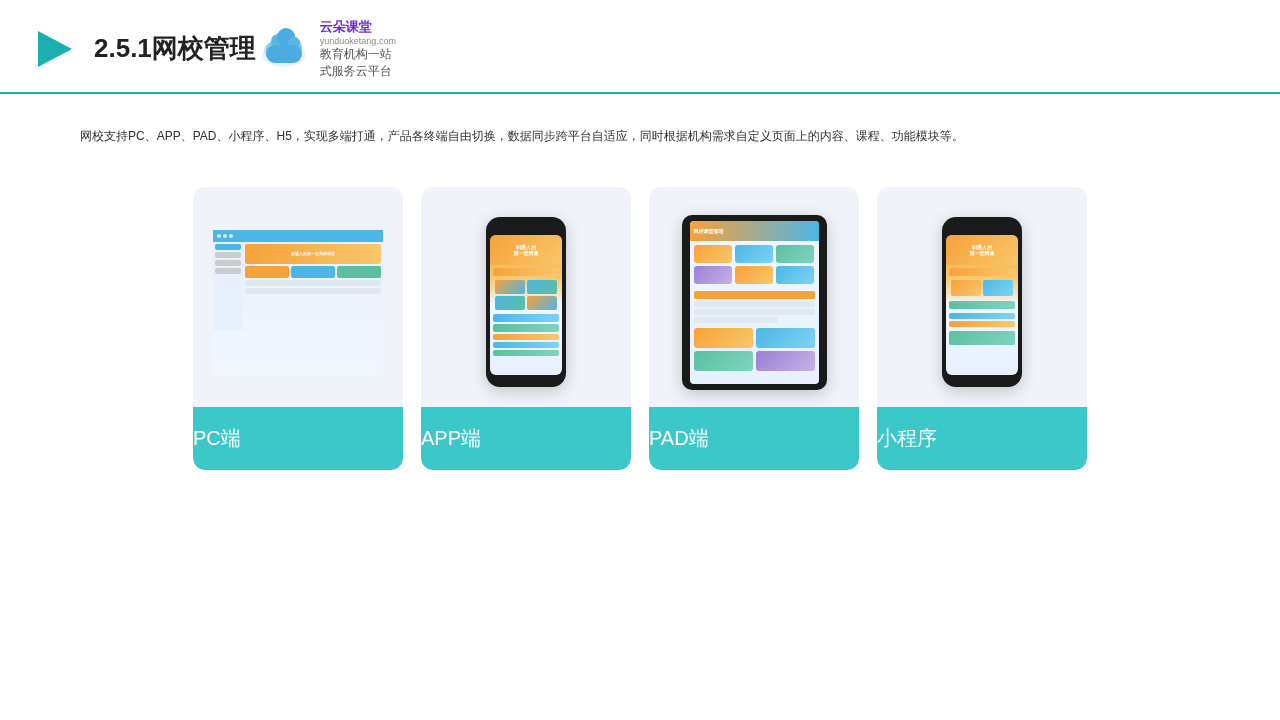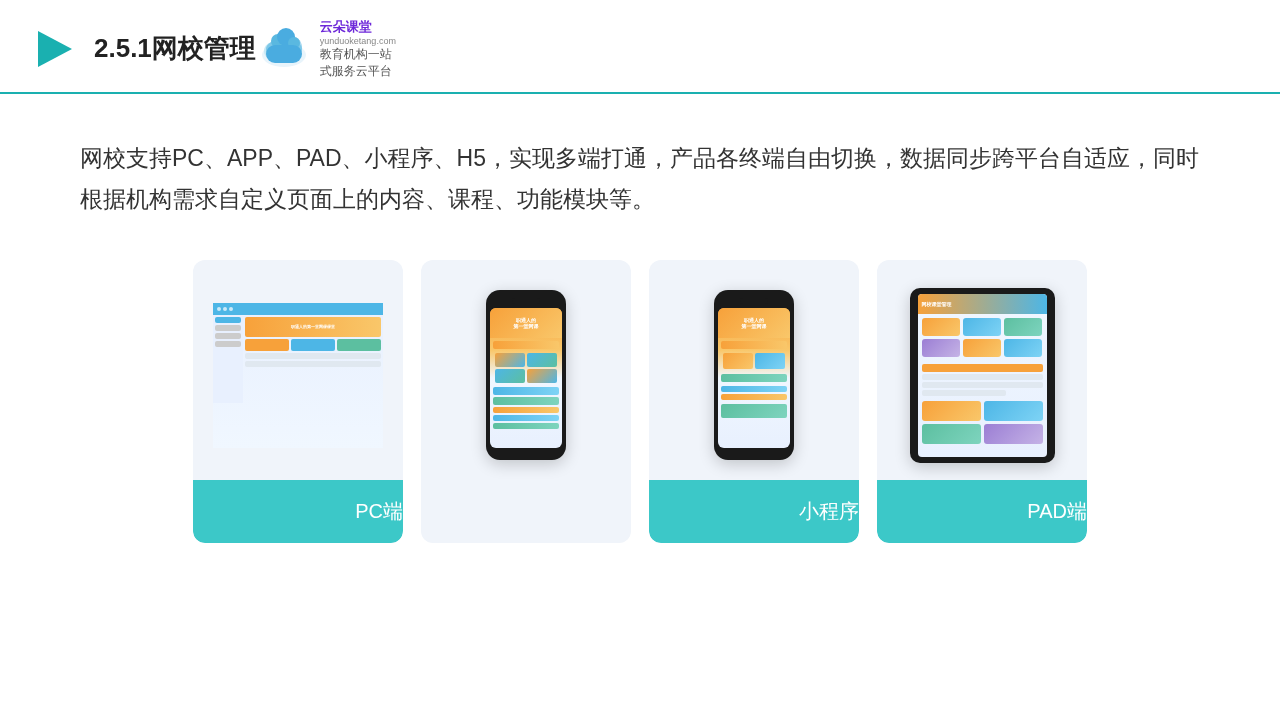--- a/index.html
+++ b/index.html
@@ -28,22 +28,22 @@
       height: 48px;
     }
     .page-title {
       font-size: 26px;
       font-weight: bold;
       color: #222;
     }
 
     
     .description {
-      padding: 44px 80px 20px 80px;
-      font-size: 23px;
+      padding: 32px 80px 20px 80px;
+      font-size: 12px;
       color: #333;
       line-height: 1.8;
     }
 
     
     .cards-container {
       display: flex;
       gap: 18px;
       padding: 20px 60px;
       justify-content: center;
@@ -65,21 +65,21 @@
       display: flex;
       align-items: center;
       justify-content: center;
       padding: 20px 10px 10px;
     }
 
     .card-label {
       width: 100%;
       background: #3cc8c8;
       color: #fff;
-      text-align: right;
+      text-align: left;
       font-size: 20px;
       font-weight: 500;
       padding: 18px 0;
       border-radius: 0 0 12px 12px;
     }
 
     
     .pc-mockup {
       width: 170px;
       height: 145px;
@@ -374,20 +374,54 @@
             </div>
             <div class="phone-row"></div>
             <div class="phone-row phone-row-green"></div>
             <div class="phone-row phone-row-orange" style="height:6px;"></div>
             <div class="phone-row" style="height:6px;"></div>
             <div class="phone-row phone-row-green" style="height:6px;"></div>
           </div>
         </div>
       </div>
     </div>
+    <div class="card-label">APP端</div>
+  </div>
+
+  <div class="card">
+    <div class="card-image-area">
+      <div class="pad-mockup">
+        <div class="pad-screen">
+          <div class="pad-header">
+            <span class="pad-header-text">网校课堂管理</span>
+          </div>
+          <div class="pad-body">
+            <div class="pad-item"></div>
+            <div class="pad-item pad-item-blue"></div>
+            <div class="pad-item pad-item-green"></div>
+            <div class="pad-item pad-item-purple"></div>
+            <div class="pad-item"></div>
+            <div class="pad-item pad-item-blue"></div>
+          </div>
+          <div class="pad-rows">
+            <div class="pad-row-bar" style="background:#f7a13a; height:8px; border-radius:2px;"></div>
+            <div class="pad-row-bar"></div>
+            <div class="pad-row-bar"></div>
+            <div class="pad-row-bar" style="width:70%;"></div>
+          </div>
+          <div style="padding:2px 4px; display:grid; grid-template-columns:1fr 1fr; gap:3px;">
+            <div style="height:20px; background:linear-gradient(135deg,#f7a13a,#f9c76a); border-radius:3px;"></div>
+            <div style="height:20px; background:linear-gradient(135deg,#4db6e6,#7ed3f5); border-radius:3px;"></div>
+            <div style="height:20px; background:linear-gradient(135deg,#5cbfa0,#7ed4be); border-radius:3px;"></div>
+            <div style="height:20px; background:linear-gradient(135deg,#9b7ed4,#c5b3e6); border-radius:3px;"></div>
+          </div>
+        </div>
+      </div>
+    </div>
+    <div class="card-label">PAD端</div>
   </div>
 
   <div class="card">
     <div class="card-image-area">
       <div class="phone-mockup">
         <div class="phone-notch"></div>
         <div class="phone-screen">
           <div class="phone-screen-header">
             <div class="phone-screen-header-text">职通人的<br>第一堂网课</div>
           </div>
@@ -401,47 +435,14 @@
             <div class="phone-row" style="height:6px; margin-top:2px;"></div>
             <div class="phone-row phone-row-orange" style="height:6px;"></div>
             <div style="padding:2px; background:linear-gradient(135deg,#5cbfa0,#7ed4be); border-radius:2px; height:14px; margin-top:2px;"></div>
           </div>
         </div>
       </div>
     </div>
     <div class="card-label">小程序</div>
   </div>
 
-  <div class="card">
-    <div class="card-image-area">
-      <div class="pad-mockup">
-        <div class="pad-screen">
-          <div class="pad-header">
-            <span class="pad-header-text">网校课堂管理</span>
-          </div>
-          <div class="pad-body">
-            <div class="pad-item"></div>
-            <div class="pad-item pad-item-blue"></div>
-            <div class="pad-item pad-item-green"></div>
-            <div class="pad-item pad-item-purple"></div>
-            <div class="pad-item"></div>
-            <div class="pad-item pad-item-blue"></div>
-          </div>
-          <div class="pad-rows">
-            <div class="pad-row-bar" style="background:#f7a13a; height:8px; border-radius:2px;"></div>
-            <div class="pad-row-bar"></div>
-            <div class="pad-row-bar"></div>
-            <div class="pad-row-bar" style="width:70%;"></div>
-          </div>
-          <div style="padding:2px 4px; display:grid; grid-template-columns:1fr 1fr; gap:3px;">
-            <div style="height:20px; background:linear-gradient(135deg,#f7a13a,#f9c76a); border-radius:3px;"></div>
-            <div style="height:20px; background:linear-gradient(135deg,#4db6e6,#7ed3f5); border-radius:3px;"></div>
-            <div style="height:20px; background:linear-gradient(135deg,#5cbfa0,#7ed4be); border-radius:3px;"></div>
-            <div style="height:20px; background:linear-gradient(135deg,#9b7ed4,#c5b3e6); border-radius:3px;"></div>
-          </div>
-        </div>
-      </div>
-    </div>
-    <div class="card-label">PAD端</div>
-  </div>
-
 
 </div>
 
 </body></html>

